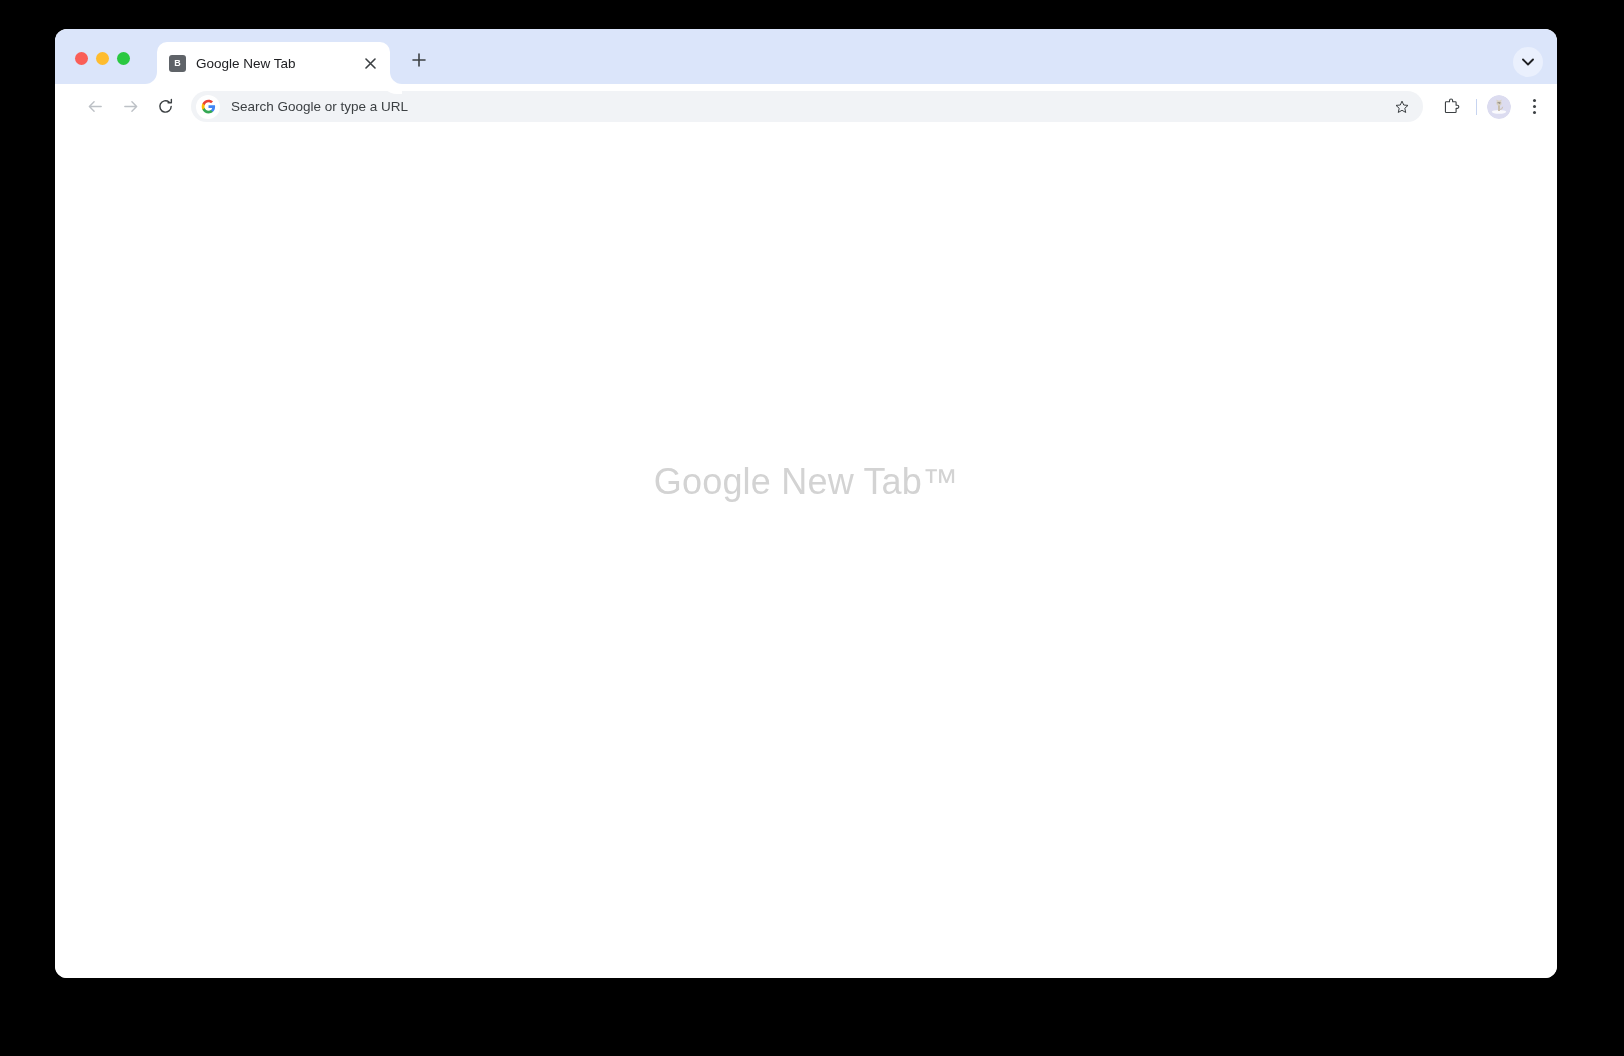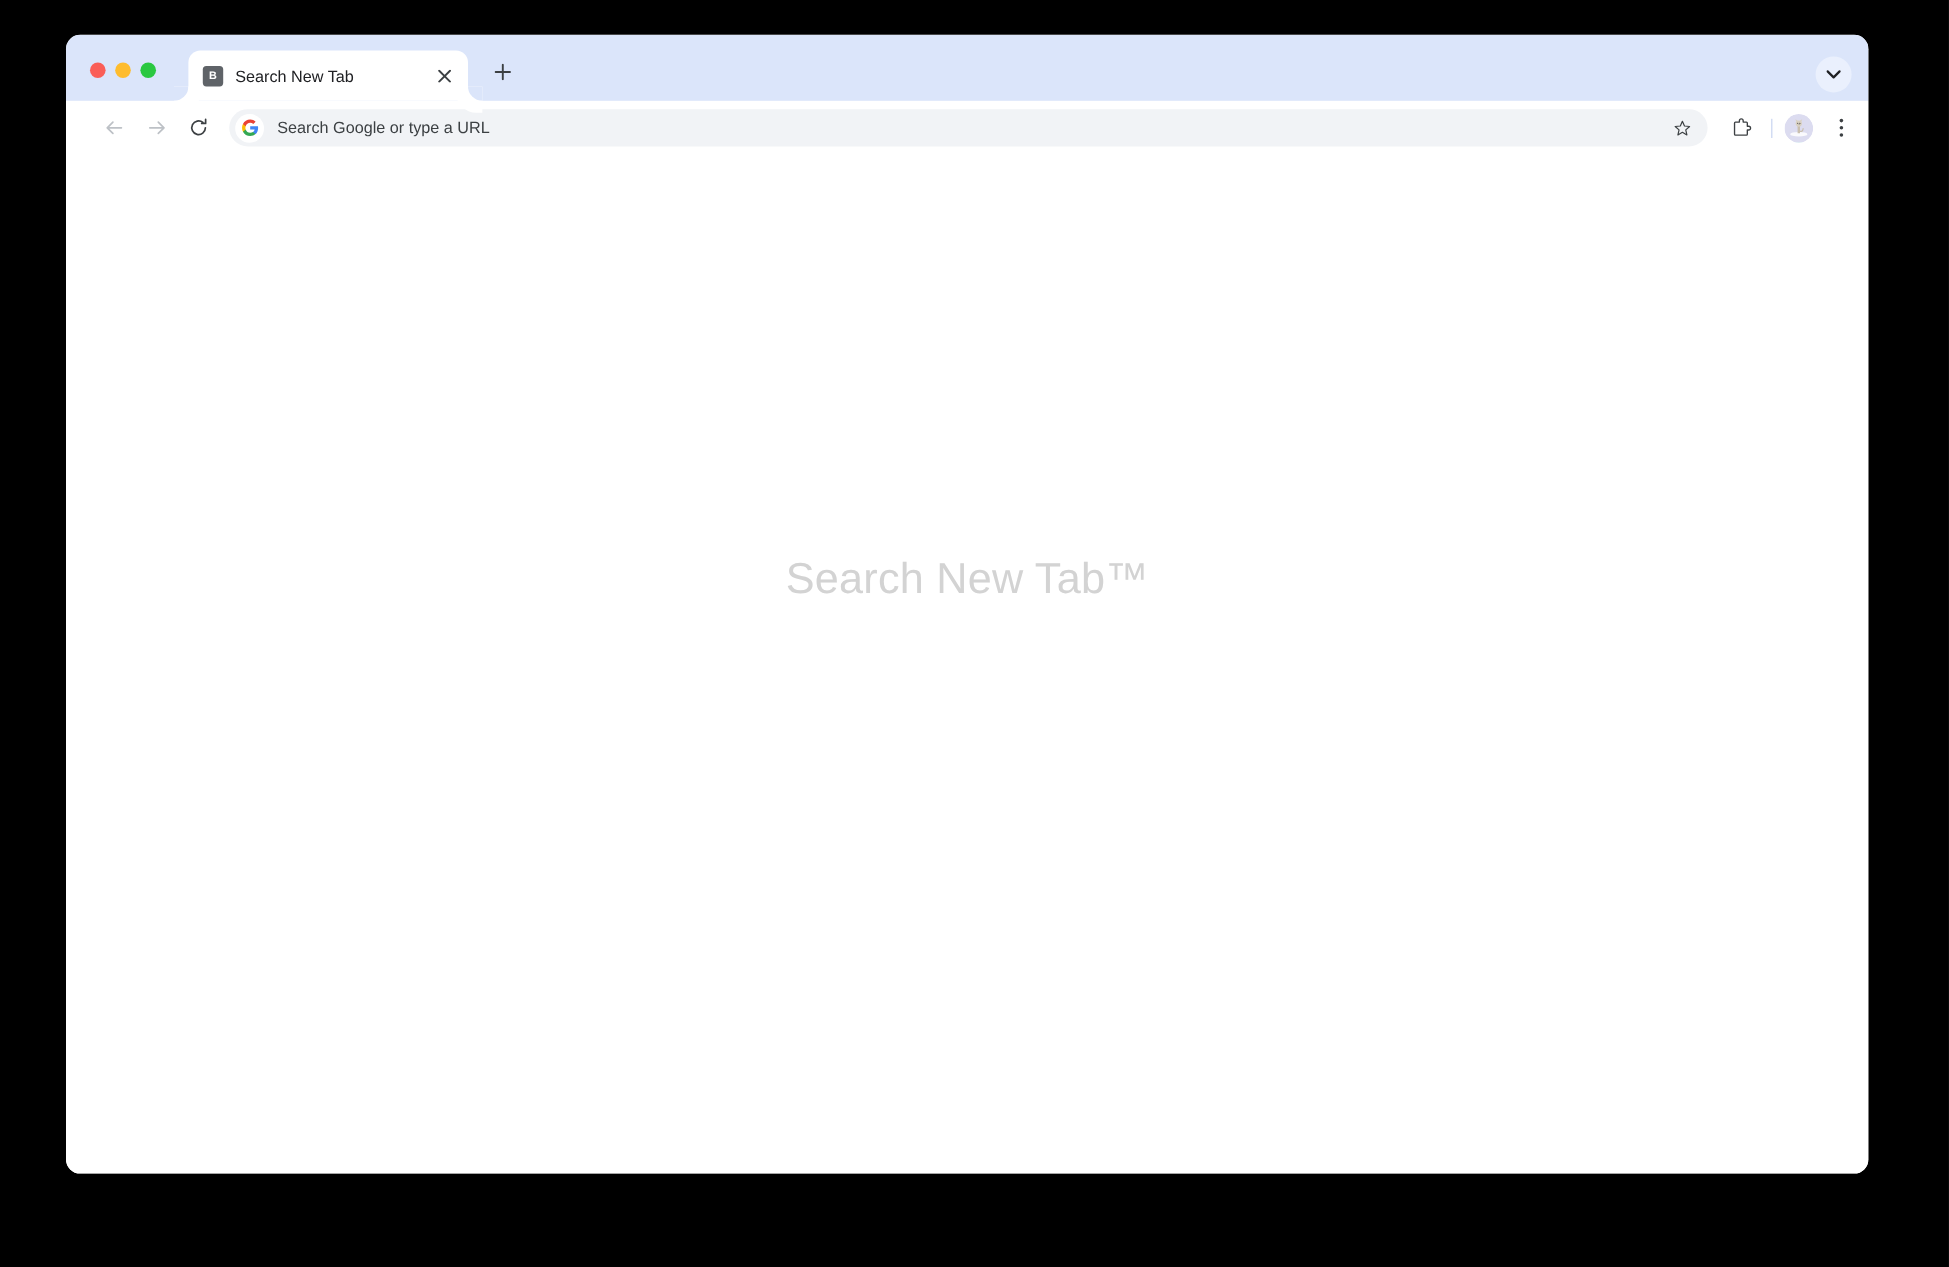--- a/index.html
+++ b/index.html
@@ -277,21 +277,21 @@
   <div id="tab-strip">
 
     <div id="traffic-lights">
       <span class="traffic-light tl-close"></span>
       <span class="traffic-light tl-minimize"></span>
       <span class="traffic-light tl-maximize"></span>
     </div>
 
     <div id="tab-active">
       <span id="tab-favicon">B</span>
-      <span id="tab-title">Search New Tab</span>
+      <span id="tab-title">Google New Tab</span>
       <span id="tab-close-button">
         <svg width="11" height="11" viewBox="0 0 11 11" aria-hidden="true">
           <path d="M1 1 L10 10 M10 1 L1 10" stroke="#3c4043" stroke-width="1.6" stroke-linecap="round"></path>
         </svg>
       </span>
     </div>
 
     <div id="new-tab-button">
       <svg width="14" height="14" viewBox="0 0 14 14" aria-hidden="true">
         <path d="M7 1 L7 13 M1 7 L13 7" stroke="#3c4043" stroke-width="1.6" stroke-linecap="round"></path>
@@ -368,16 +368,16 @@
     </div>
 
     <div id="menu-button">
       <span class="dot"></span>
       <span class="dot"></span>
       <span class="dot"></span>
     </div>
   </div>
 
   <div id="page-content">
-    <div id="page-watermark">Search New Tab™</div>
+    <div id="page-watermark">Google New Tab™</div>
   </div>
 
 </div>
 
 </body></html>

